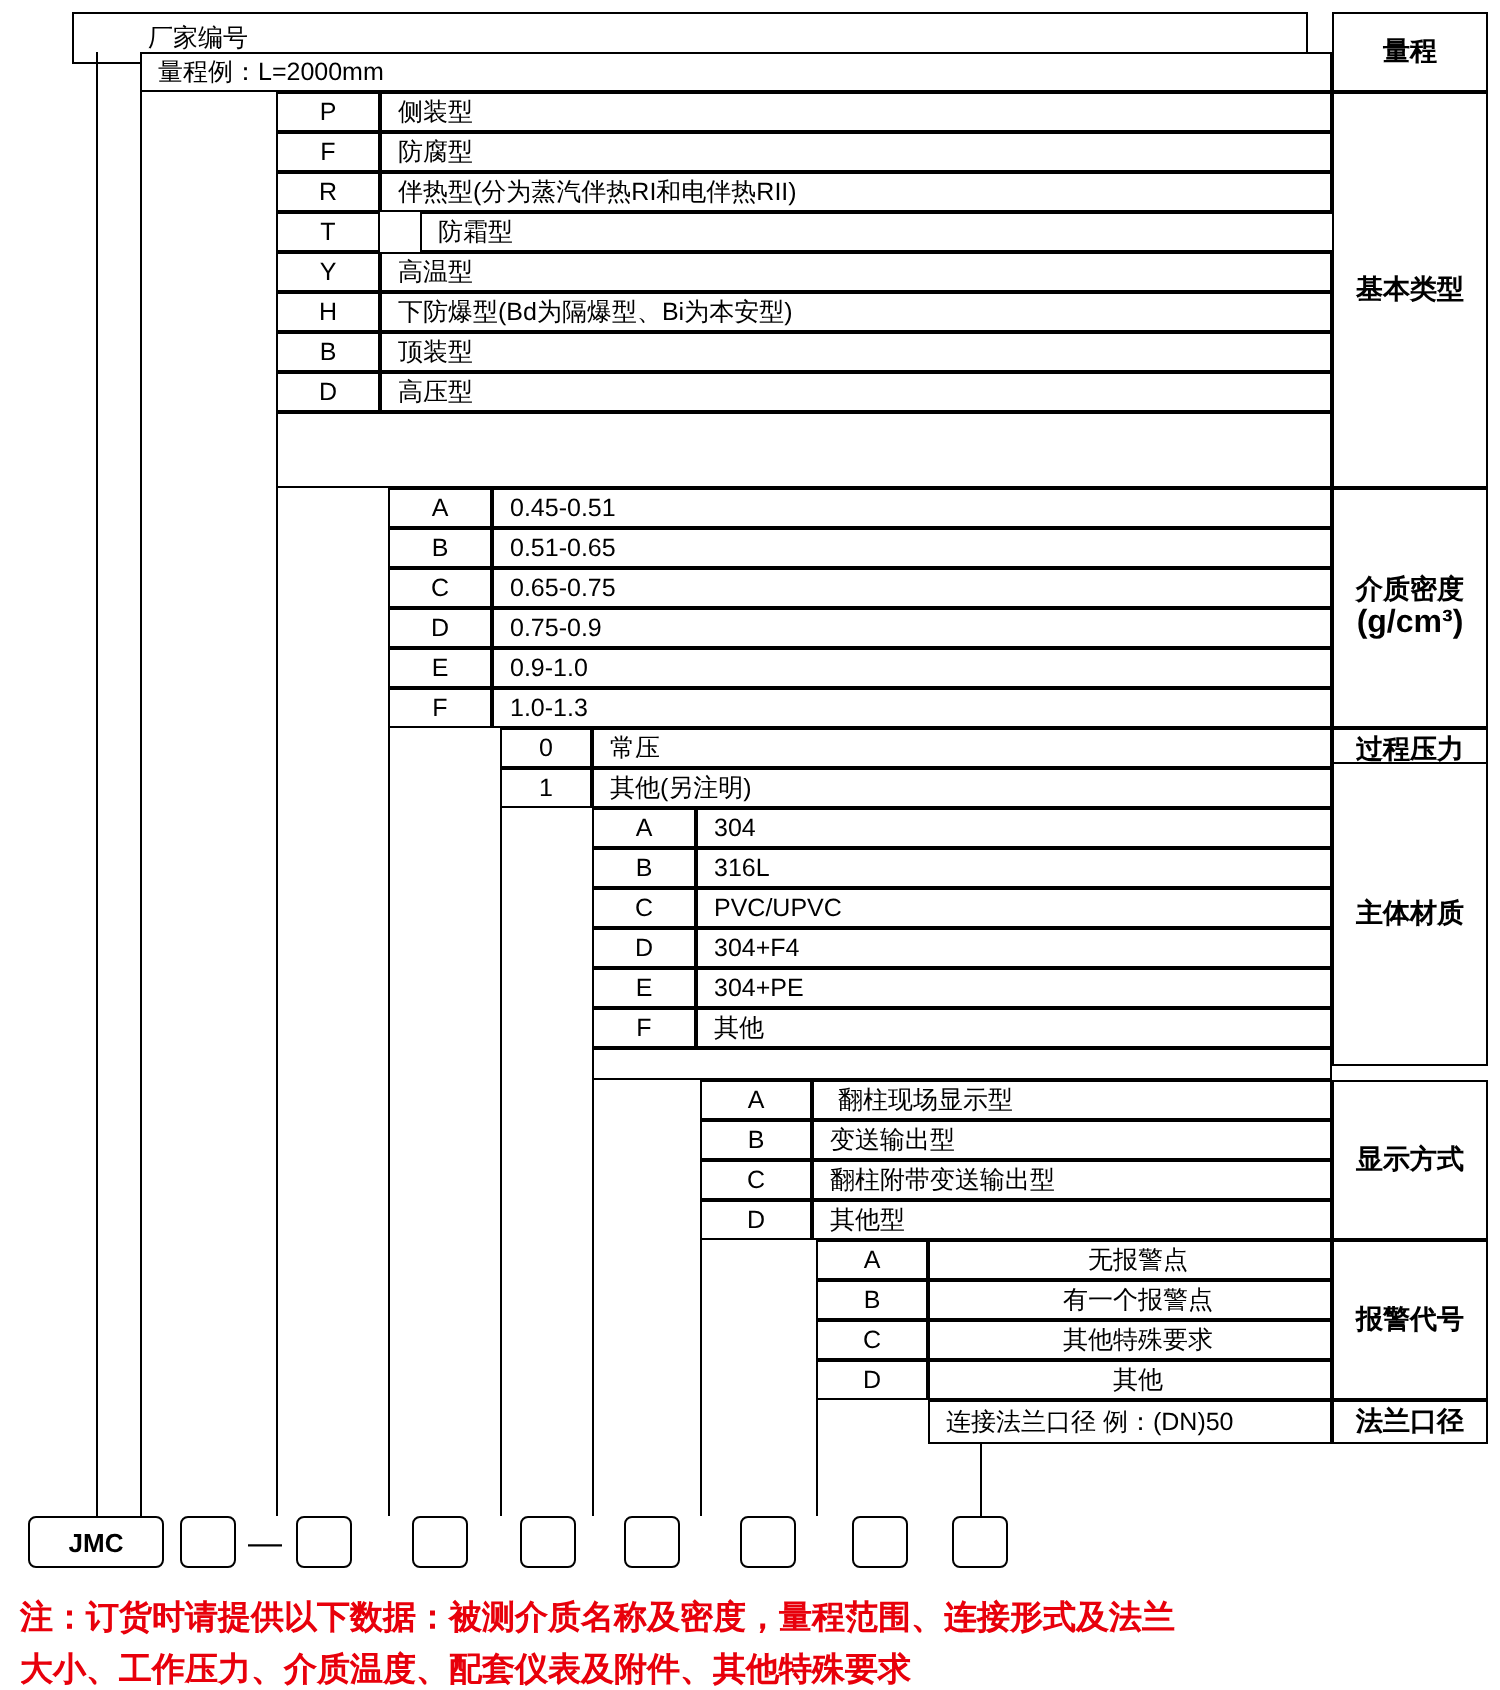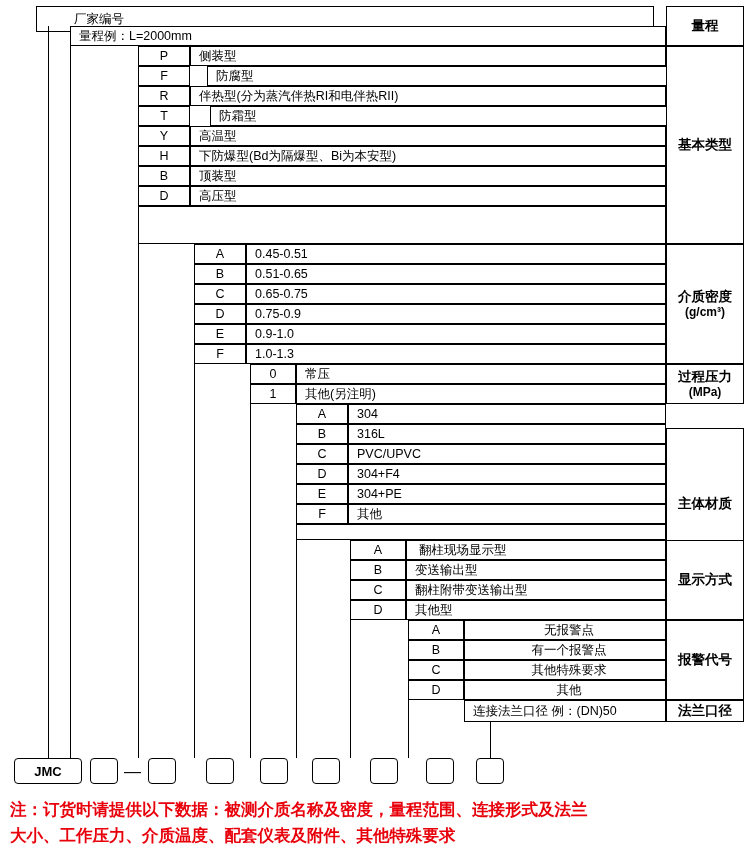--- a/index.html
+++ b/index.html
@@ -24,21 +24,21 @@
   }
   .cell.code{justify-content:center;}
   .cell.text{justify-content:flex-start;padding-left:8px;}
   .cell.right{
     justify-content:center;
     font-weight:bold;
     font-size:13.5px;
     flex-direction:column;
     text-align:center;
   }
-  .cell.right .sub{font-weight:bold;font-size:12px;margin-top:2px;}
+  .cell.right .sub{font-weight:bold;font-size:16px;margin-top:2px;}
   .plain{position:absolute;box-sizing:border-box;border:1px solid #000;background:#fff;}
   .vline{position:absolute;width:1px;background:#000;}
   .bottombox{
     position:absolute;
     box-sizing:border-box;
     border:1.5px solid #000;
     border-radius:4px;
     background:#fff;
     display:flex;align-items:center;justify-content:center;
     font-size:13px;
@@ -69,21 +69,21 @@
   <div class="cell text" style="left:70px;top:26px;width:596px;height:20px;">量程例：L=2000mm</div>
 
   <div class="cell right" style="left:666px;top:6px;width:78px;height:40px;">
     <span>量程</span>
   </div>
 
   <div class="cell code" style="left:138px;top:46px;width:52px;height:20px;">P</div>
   <div class="cell text" style="left:190px;top:46px;width:476px;height:20px;">侧装型</div>
 
   <div class="cell code" style="left:138px;top:66px;width:52px;height:20px;">F</div>
-  <div class="cell text" style="left:190px;top:66px;width:476px;height:20px;margin-left:17px;">防腐型</div>
+  <div class="cell text" style="left:190px;top:66px;width:476px;height:20px;">防腐型</div>
 
   <div class="cell code" style="left:138px;top:86px;width:52px;height:20px;">R</div>
   <div class="cell text" style="left:190px;top:86px;width:476px;height:20px;">伴热型(分为蒸汽伴热RI和电伴热RII)</div>
 
   <div class="cell code" style="left:138px;top:106px;width:52px;height:20px;">T</div>
   <div class="cell text" style="left:190px;top:106px;width:476px;height:20px;margin-left:20px;">防霜型</div>
 
   <div class="cell code" style="left:138px;top:126px;width:52px;height:20px;">Y</div>
   <div class="cell text" style="left:190px;top:126px;width:476px;height:20px;">高温型</div>
 
@@ -149,21 +149,21 @@
   <div class="cell text" style="left:348px;top:464px;width:318px;height:20px;">304+F4</div>
 
   <div class="cell code" style="left:296px;top:484px;width:52px;height:20px;">E</div>
   <div class="cell text" style="left:348px;top:484px;width:318px;height:20px;">304+PE</div>
 
   <div class="cell code" style="left:296px;top:504px;width:52px;height:20px;">F</div>
   <div class="cell text" style="left:348px;top:504px;width:318px;height:20px;">其他</div>
 
   <div class="plain" style="left:296px;top:524px;width:370px;height:16px;"></div>
 
-  <div class="cell right" style="left:666px;top:428px;width:78px;height:152px;text-align:right;">
+  <div class="cell right" style="left:666px;top:381px;width:78px;height:152px;text-align:right;">
     <span>主体材质</span>
   </div>
 
   <div class="cell code" style="left:350px;top:540px;width:56px;height:20px;">A</div>
   <div class="cell text" style="left:406px;top:540px;width:260px;height:20px;padding-left:12px;">翻柱现场显示型</div>
 
   <div class="cell code" style="left:350px;top:560px;width:56px;height:20px;">B</div>
   <div class="cell text" style="left:406px;top:560px;width:260px;height:20px;">变送输出型</div>
 
   <div class="cell code" style="left:350px;top:580px;width:56px;height:20px;">C</div>

